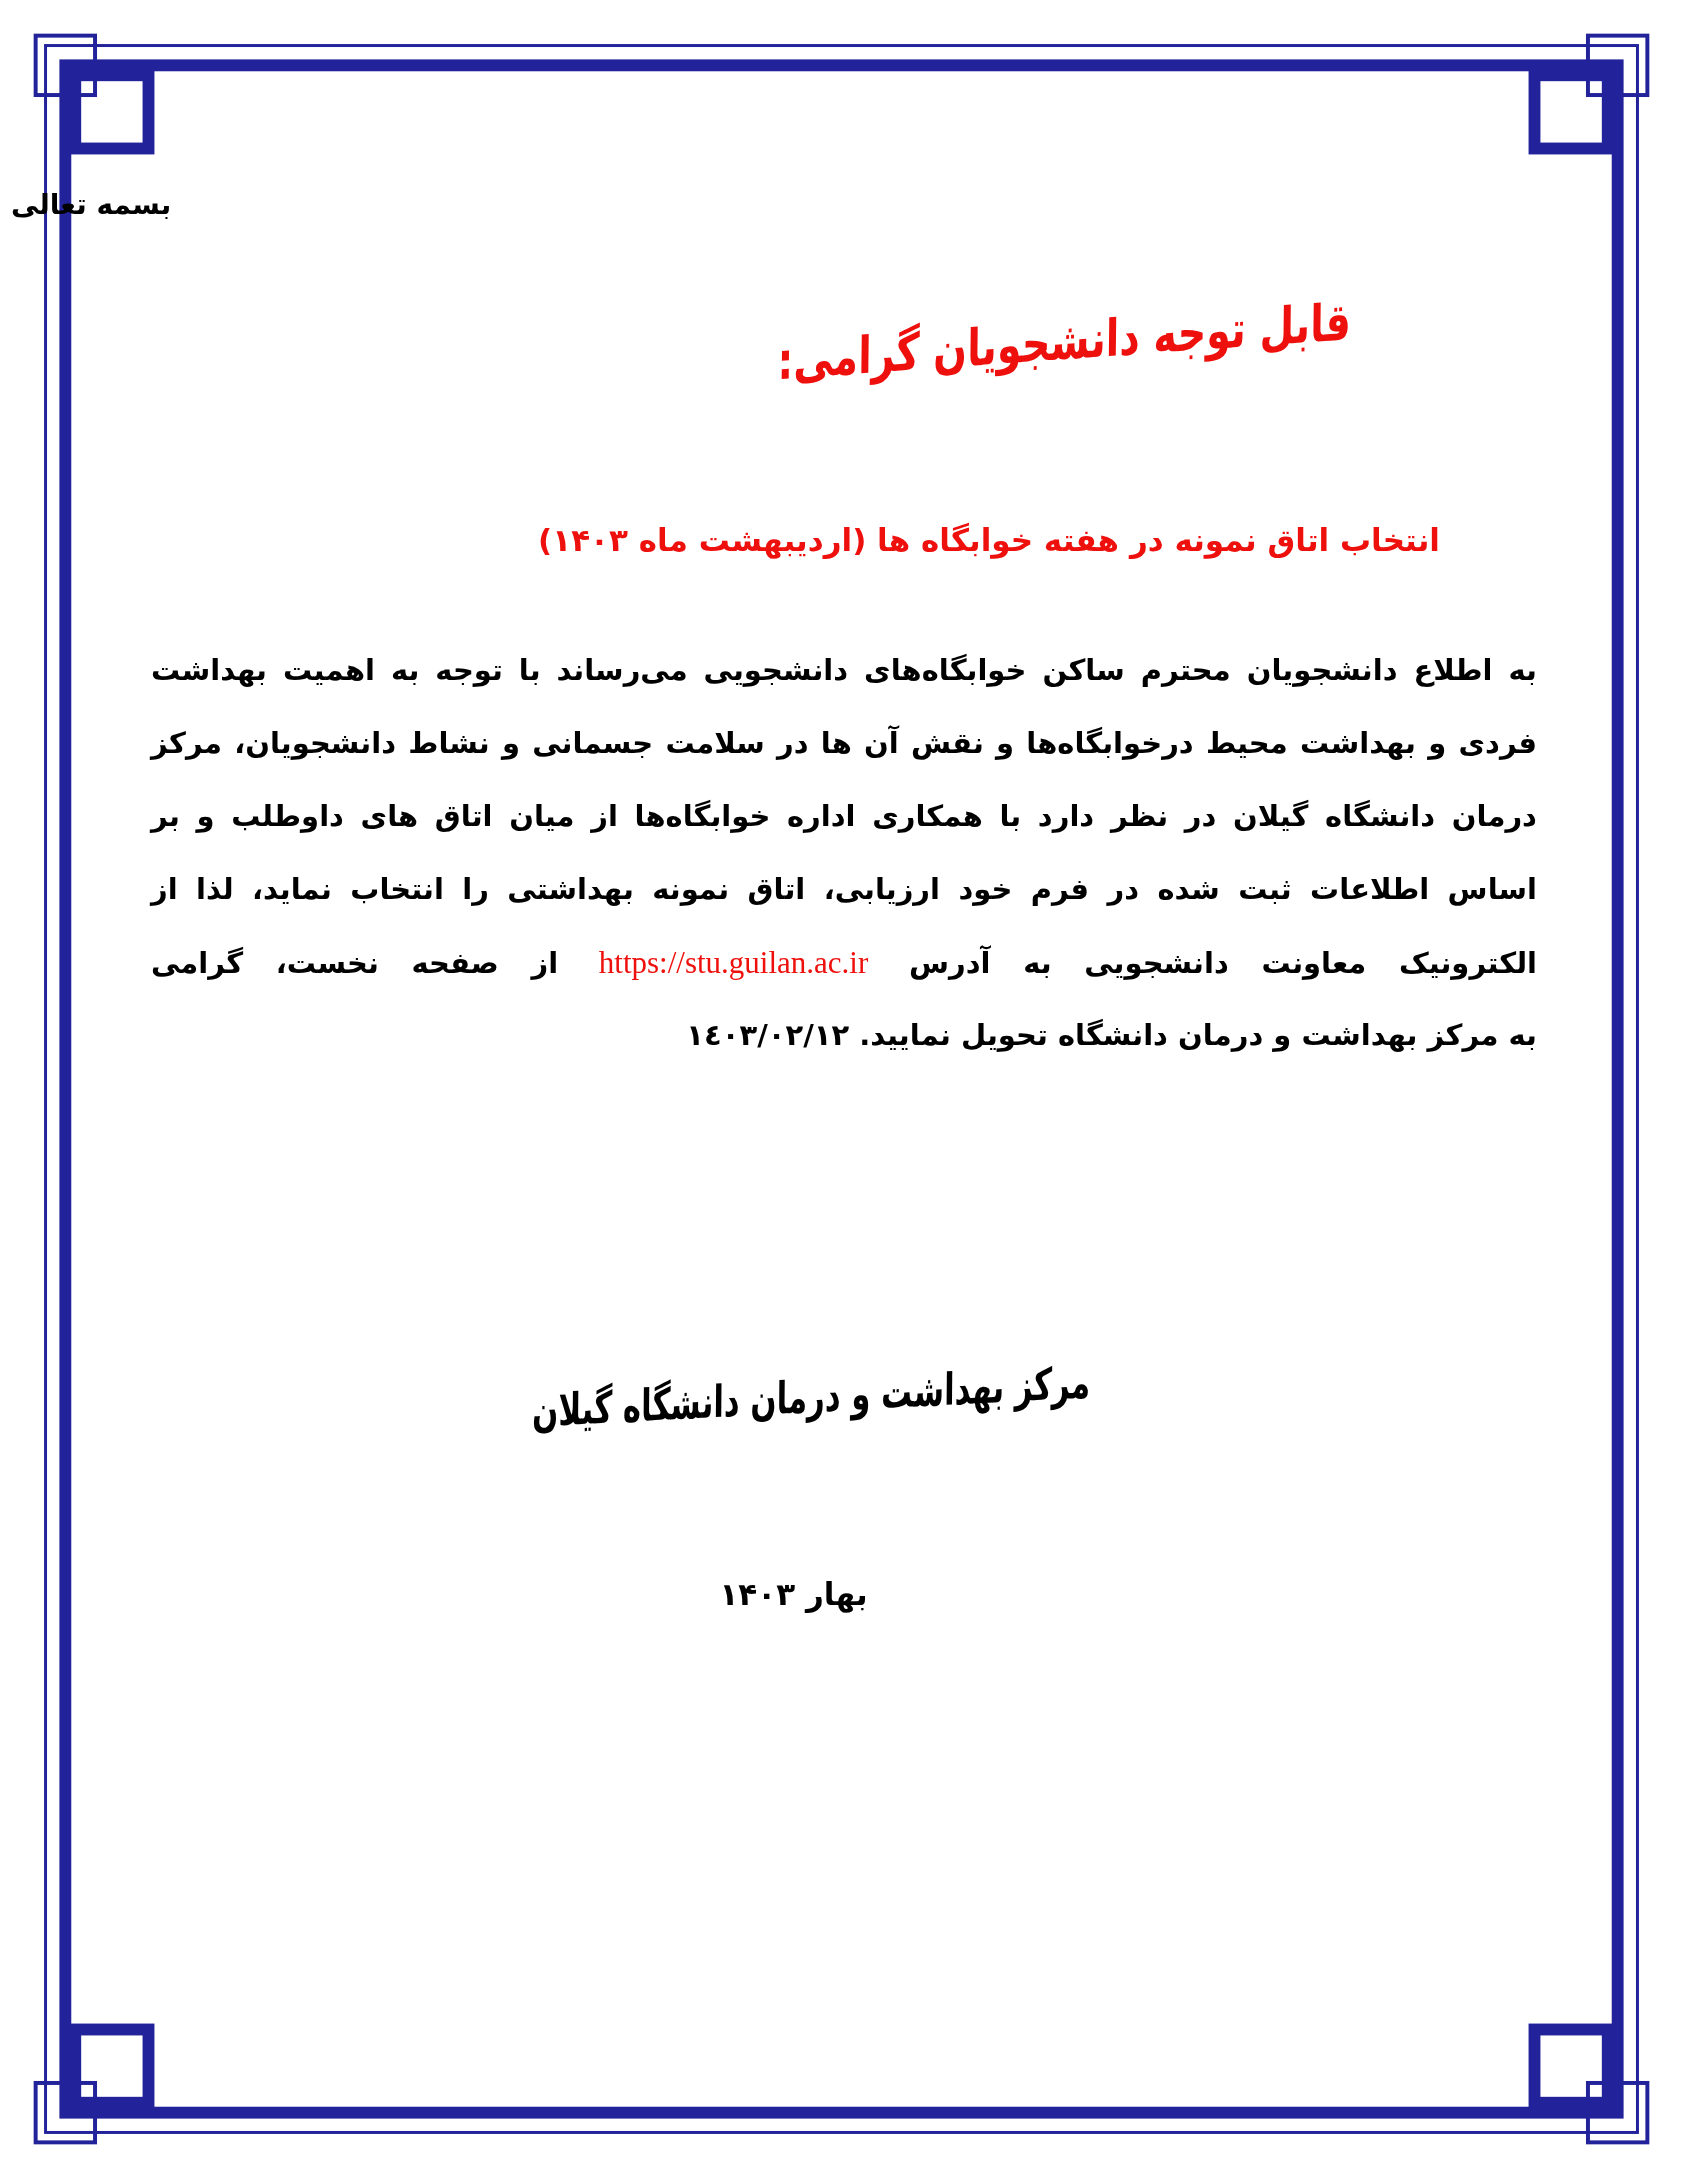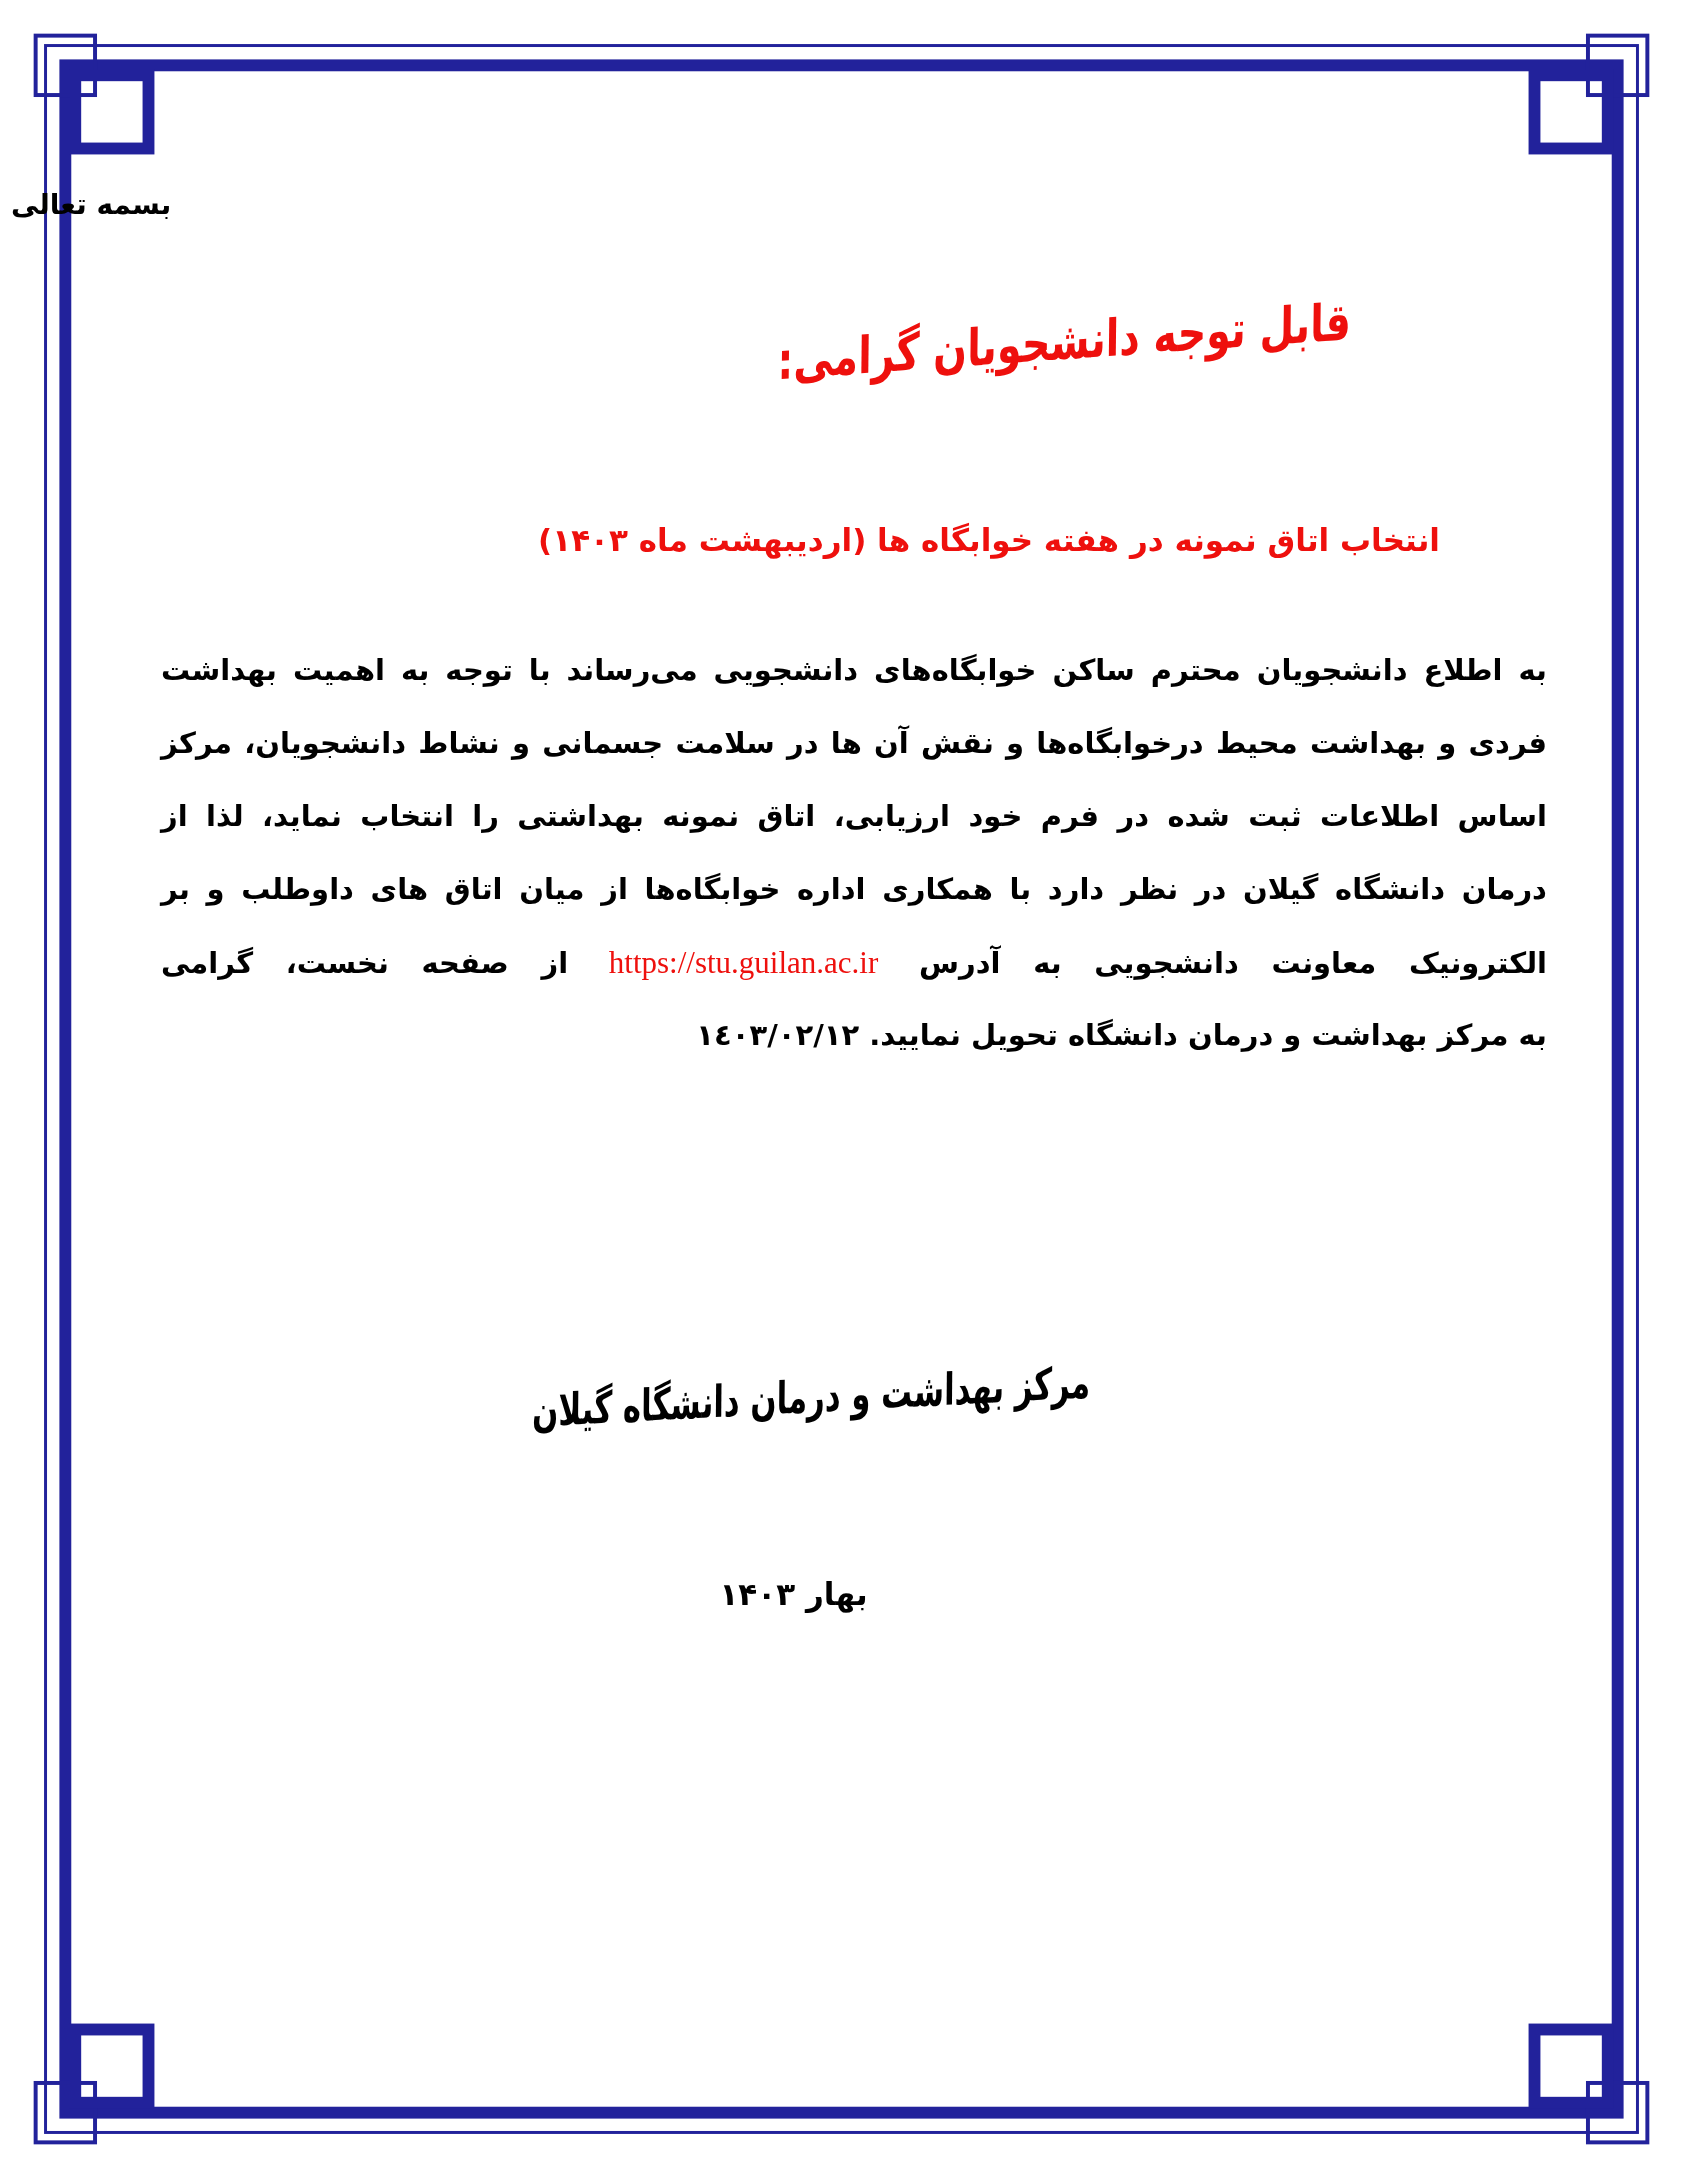--- a/index.html
+++ b/index.html
@@ -27,21 +27,21 @@
     transform:rotate(-4deg) scaleX(.78) skewX(-6deg);
     transform-origin:right center;
     letter-spacing:-2px;
   }
   .red-heading{
     position:absolute;top:522px;right:243px;
     direction:rtl;white-space:nowrap;
     font-size:31px;font-weight:bold;color:var(--red);text-align:center;
   }
   .body-block{
-    position:absolute;left:161px;top:634px;width:1386px;
+    position:absolute;left:151px;top:634px;width:1386px;
     direction:rtl;
   }
   .line{
     height:73px;line-height:73px;
     font-size:29px;font-weight:bold;
     text-align:justify;text-align-last:justify;
     white-space:nowrap;
   }
   .line.last{
     text-align:left;text-align-last:right;
@@ -103,22 +103,22 @@
 
   <div class="bismillah">بسمه تعالی</div>
 
   <div class="callig-title">قابل توجه دانشجویان گرامی:</div>
 
   <div class="red-heading">انتخاب اتاق نمونه در هفته خوابگاه ها (اردیبهشت ماه ۱۴۰۳)</div>
 
   <div class="body-block">
     <div class="line">به اطلاع دانشجویان محترم ساکن خوابگاه‌های دانشجویی می‌رساند با توجه به اهمیت بهداشت</div>
     <div class="line">فردی و بهداشت محیط درخوابگاه‌ها و نقش آن ها در سلامت جسمانی و نشاط دانشجویان، مرکز</div>
+    <div class="line">درمان دانشگاه گیلان در نظر دارد با همکاری اداره خوابگاه‌ها از میان اتاق های داوطلب و بر</div>
     <div class="line">اساس اطلاعات ثبت شده در فرم خود ارزیابی، اتاق نمونه بهداشتی را انتخاب نماید، لذا از</div>
-    <div class="line">درمان دانشگاه گیلان در نظر دارد با همکاری اداره خوابگاه‌ها از میان اتاق های داوطلب و بر</div>
     <div class="line">
       <span>الکترونیک معاونت دانشجویی به آدرس</span>
       <a class="doc-link" href="#">https://stu.guilan.ac.ir</a>
       <span>از صفحه نخست، گرامی</span>
     </div>
     <div class="line last">
       <span>به مرکز بهداشت و درمان دانشگاه تحویل نمایید.</span>
       <span class="last-date">١٤٠٣/٠٢/١٢</span>
     </div>
   </div>

